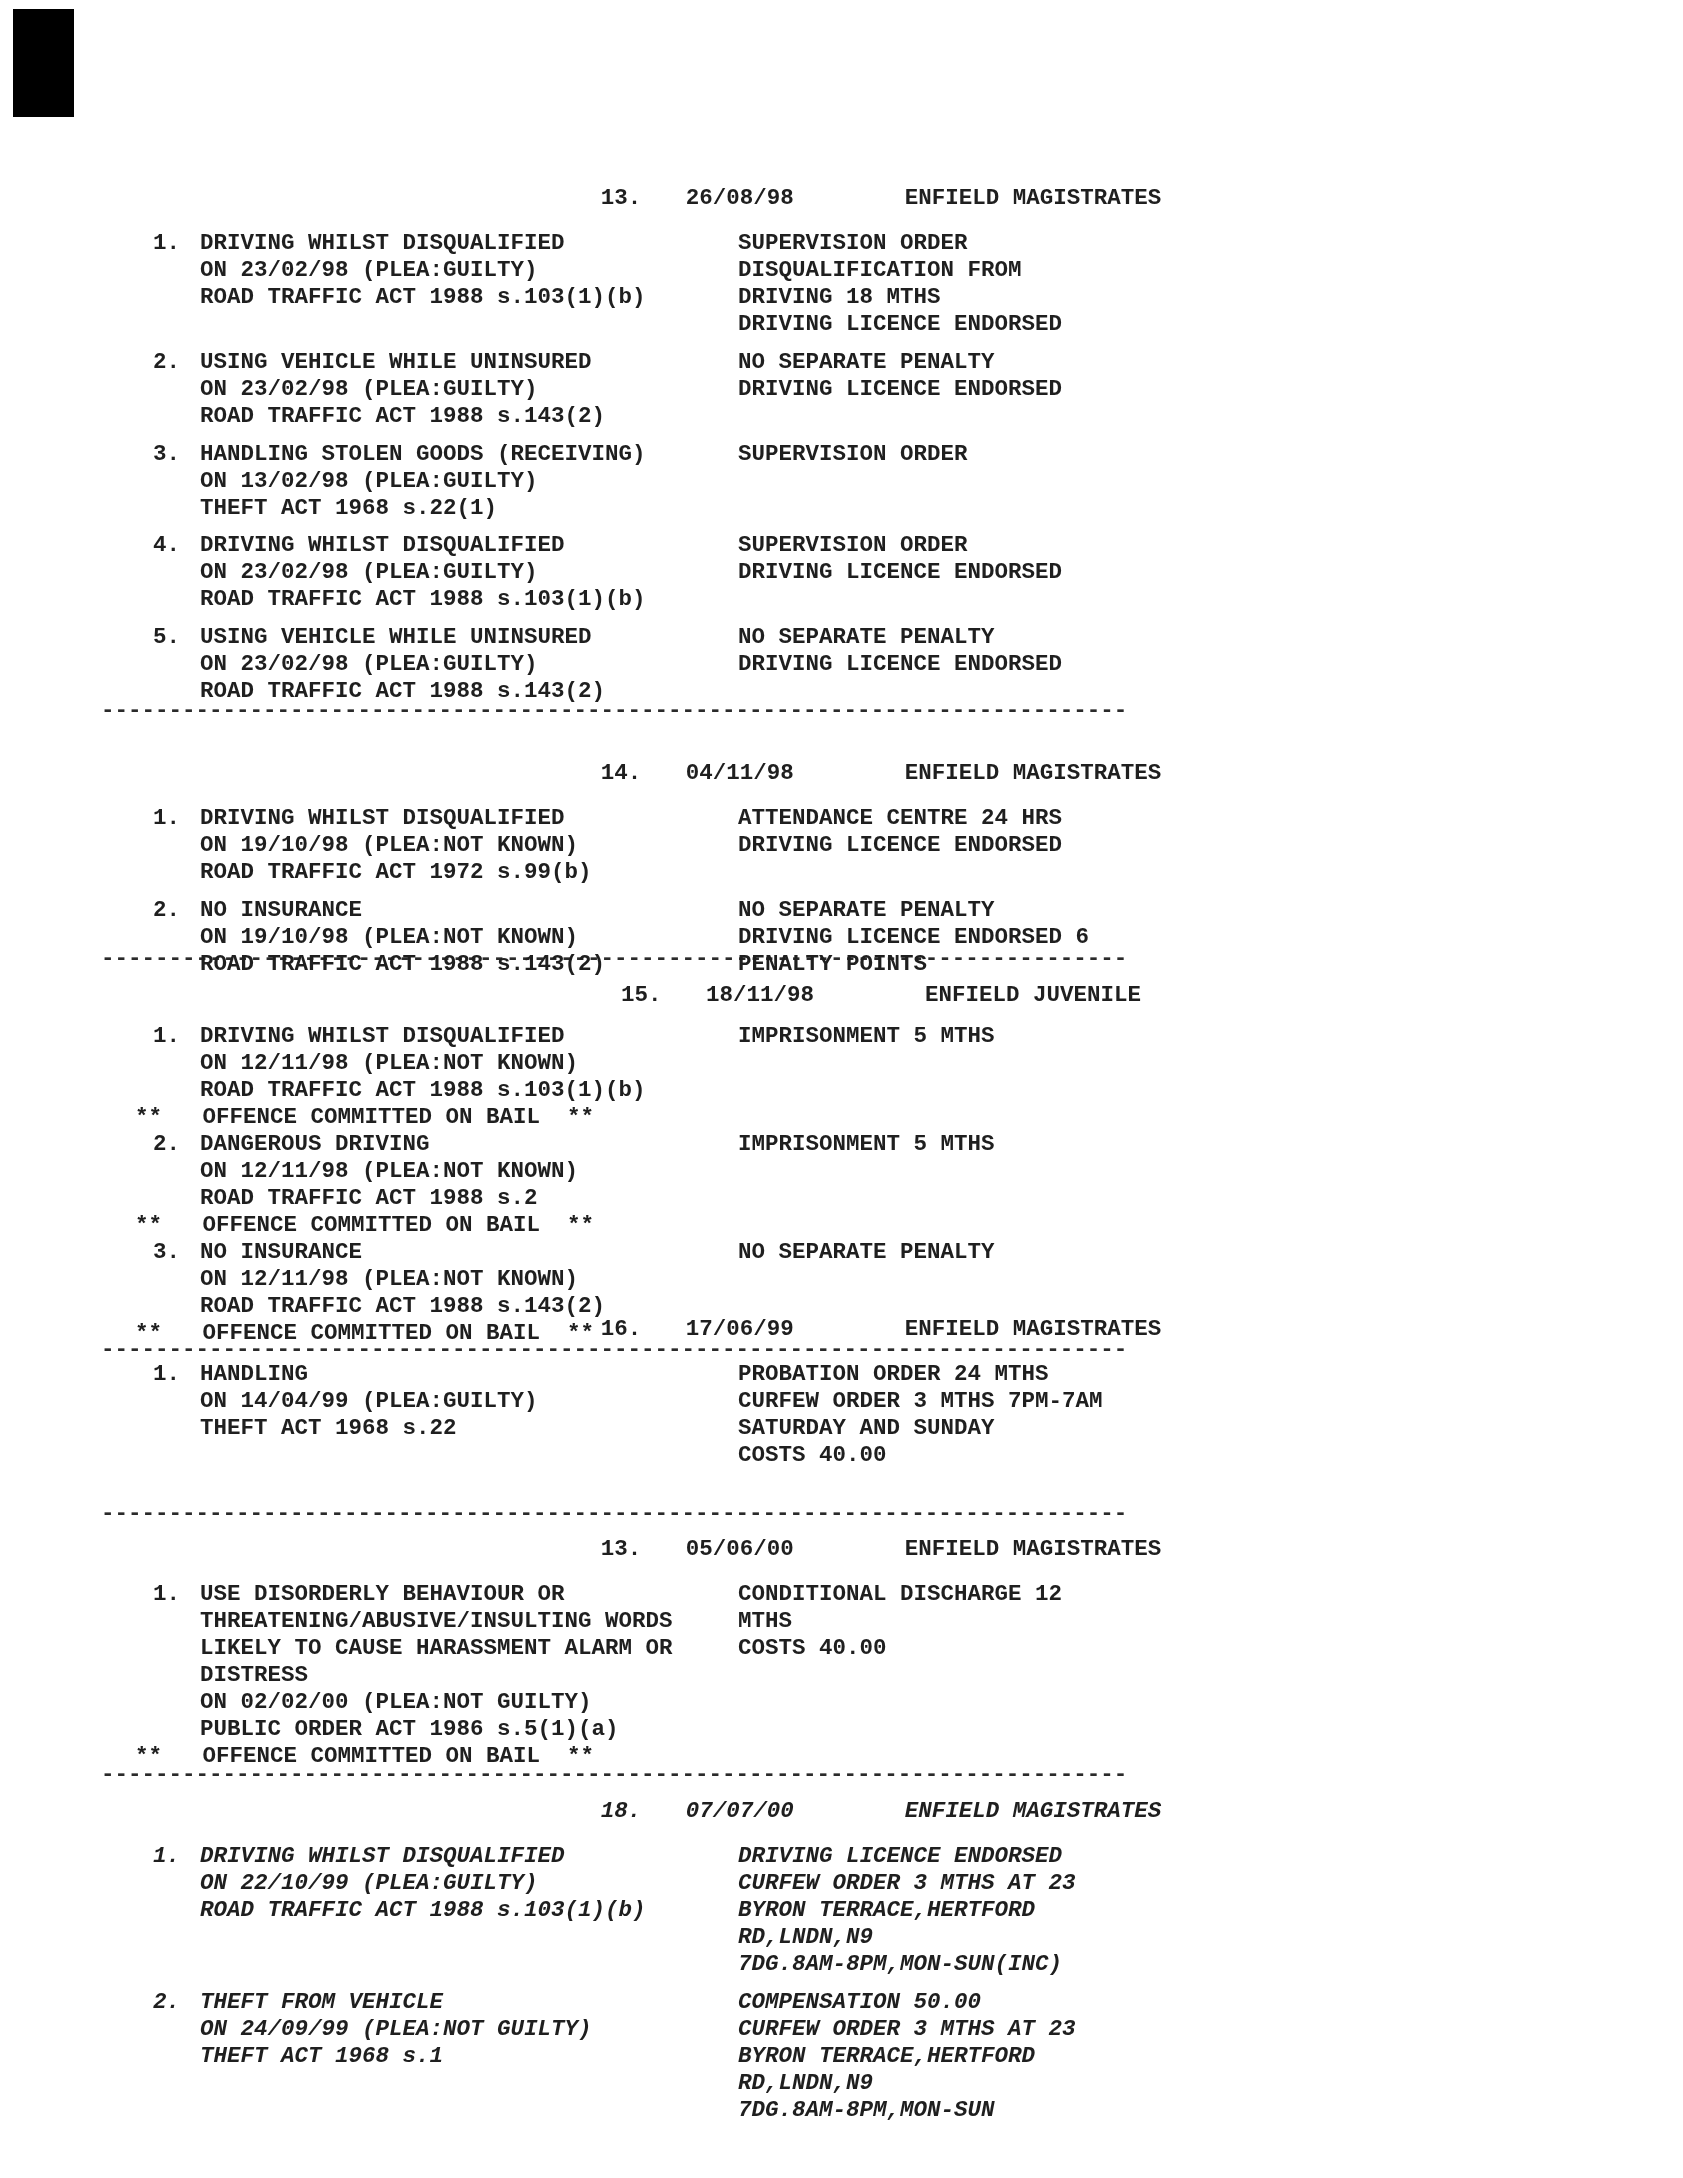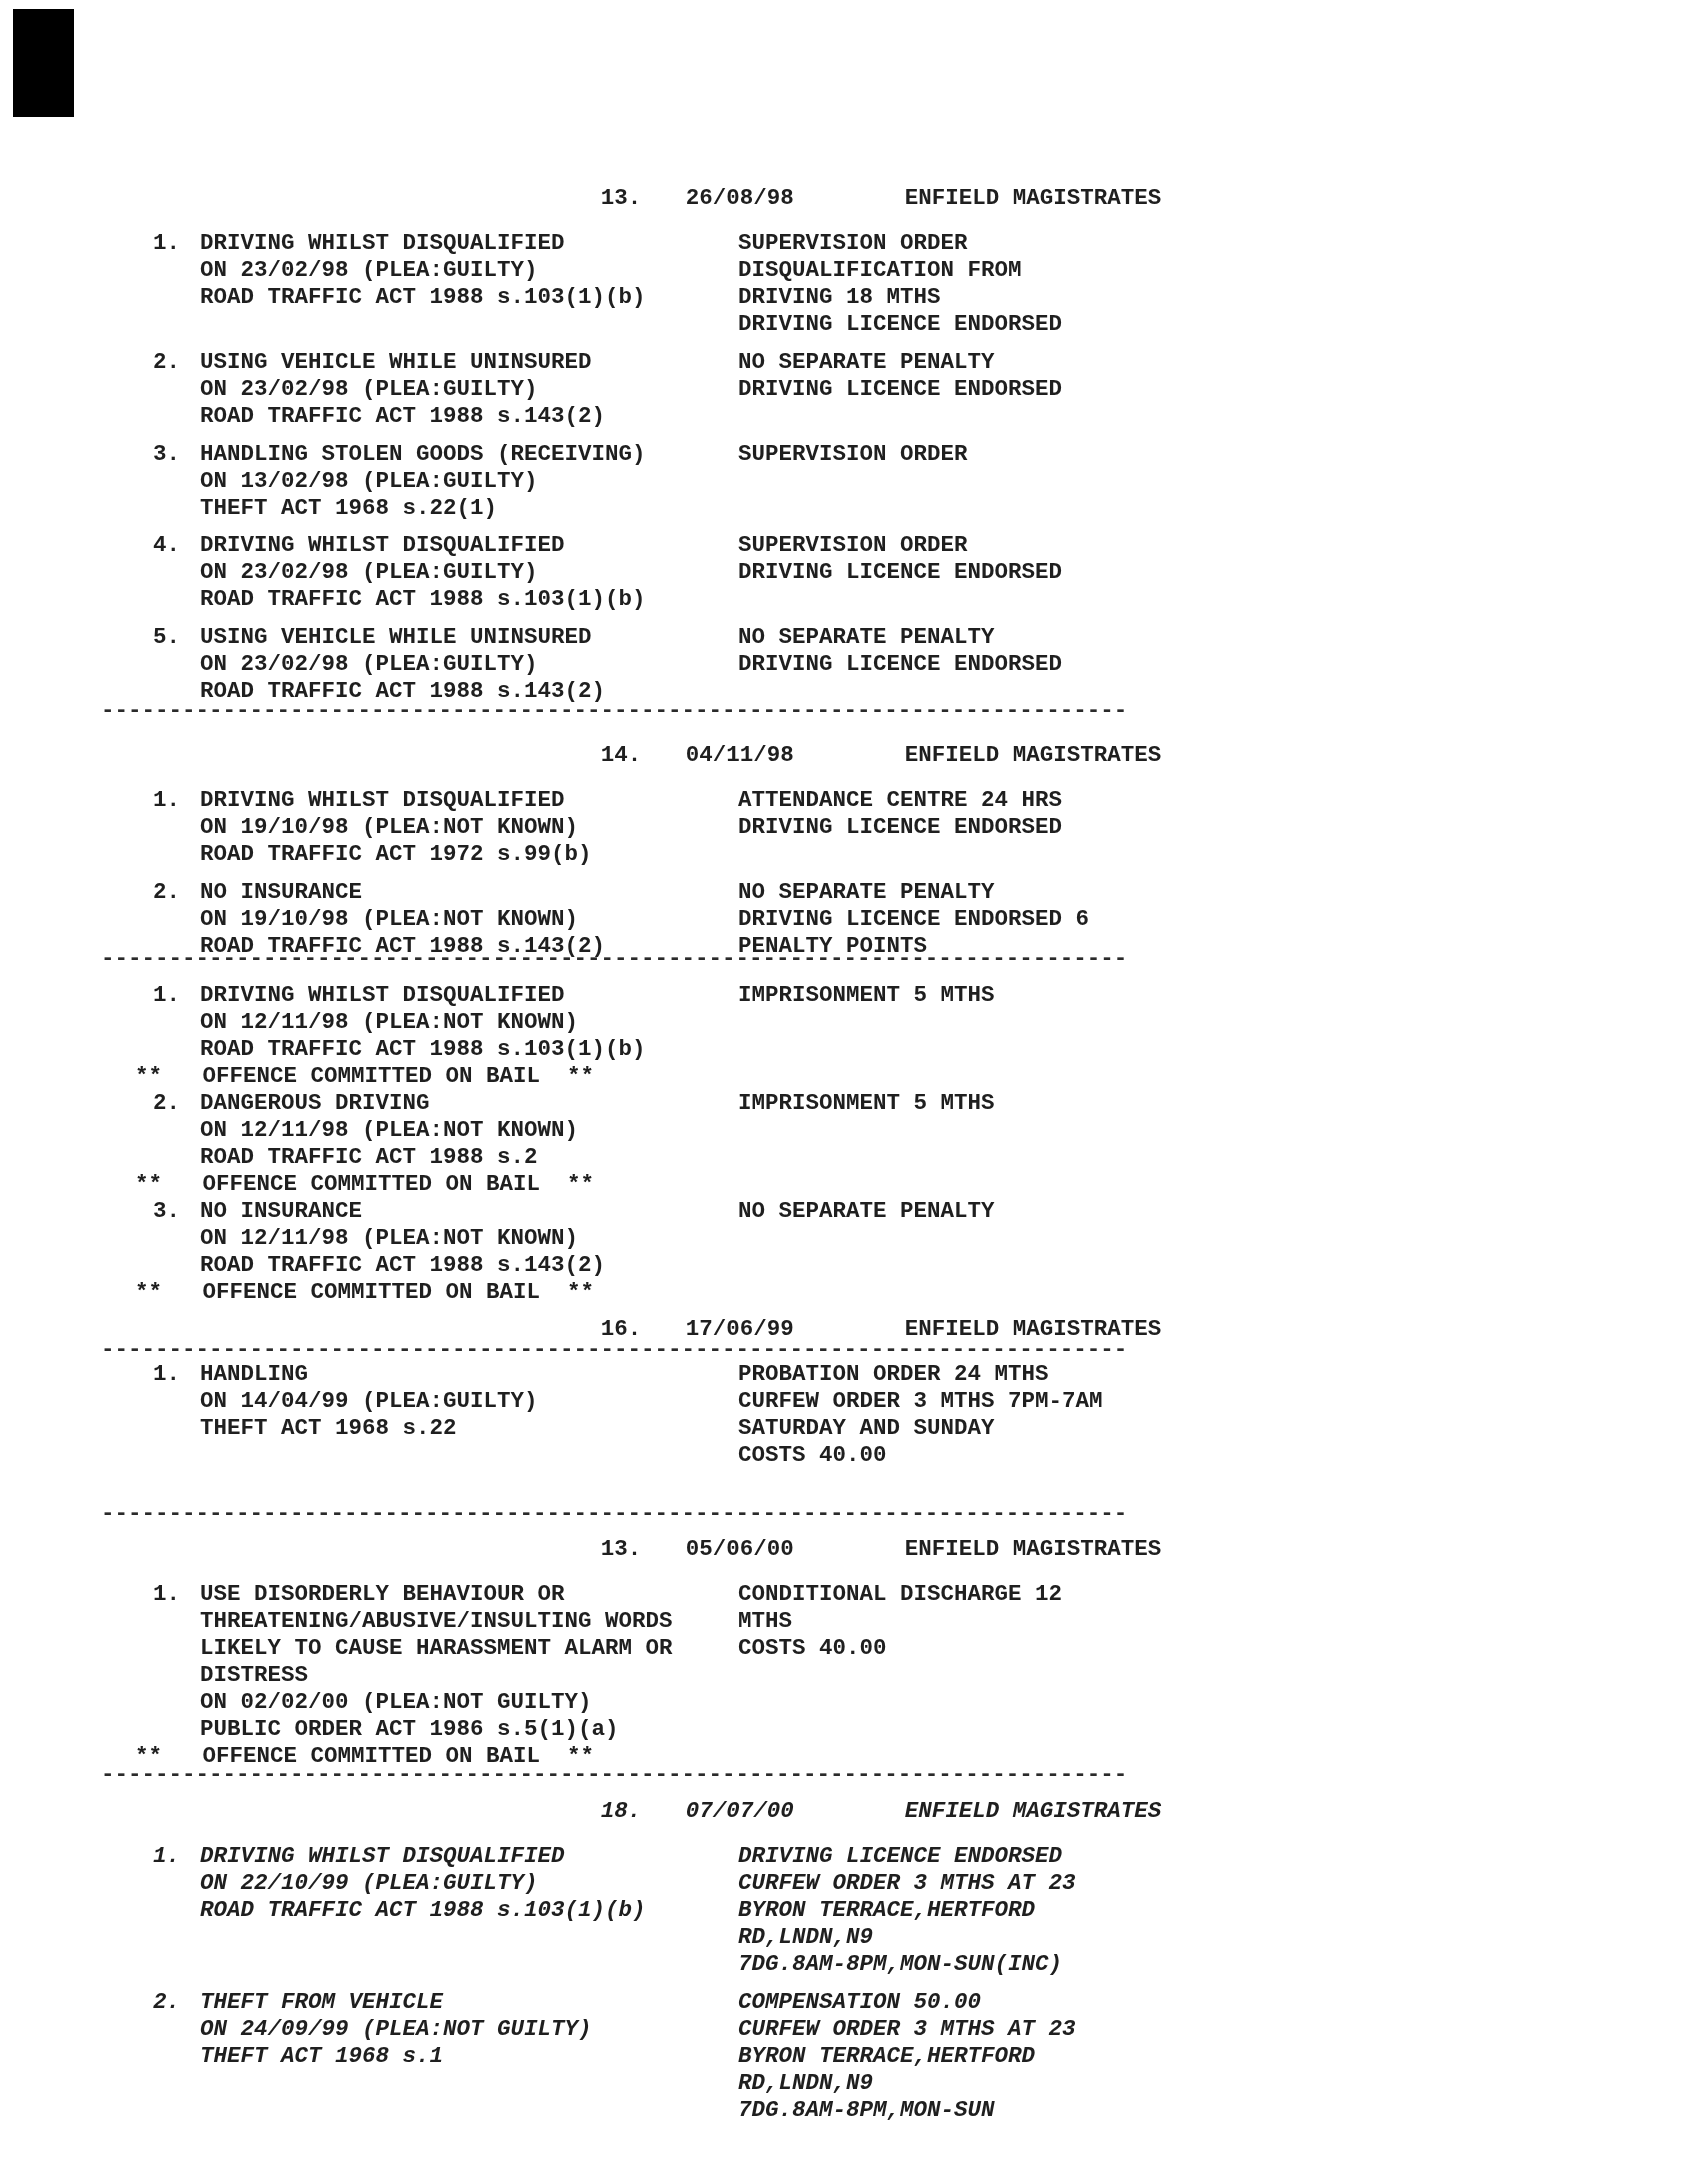--- a/index.html
+++ b/index.html
@@ -18,21 +18,21 @@
 
   
   .corner-mark {
     position: absolute; left: 12.6px; top: 9px;
     width: 61px; height: 108px; background: #000;
   }
 
   
   .entry { position: absolute; left: 106px; right: 27px; }
   .entry-0 { top: 185px; }
-  .entry-1 { top: 742px; }
+  .entry-1 { top: 760px; }
   .entry-2 { top: 982px; }
   .entry-3 { top: 1316px; }
   .entry-4 { top: 1536px; }
   .entry-5 { top: 1798px; font-style: italic; }
 
   .entry-header { display: flex; white-space: pre; margin-bottom: 18px; justify-content: center; }
   .entry-2 .entry-header { margin-bottom: 14.4px; }
   .e-num  { width: 85px; }
   .e-date { width: 219px; }
 
@@ -162,20 +162,25 @@
 ROAD TRAFFIC ACT 1988 s.143(2)</div>
       <div class="o-result">NO SEPARATE PENALTY
 DRIVING LICENCE ENDORSED 6
 PENALTY POINTS</div>
     </div>
 
   </div>
 </section>
 
   <section class="entry entry-2">
+    <header class="entry-header">
+      <span class="e-num">15.</span>
+      <span class="e-date">18/11/98</span>
+      <span class="e-court">ENFIELD JUVENILE</span>
+    </header>
 
   <div class="offence">
     <div class="o-grid">
       <span class="o-num">1.</span>
       <div class="o-lines">DRIVING WHILST DISQUALIFIED
 ON 12/11/98 (PLEA:NOT KNOWN)
 ROAD TRAFFIC ACT 1988 s.103(1)(b)</div>
       <div class="o-result">IMPRISONMENT 5 MTHS</div>
     </div>
     <div class="o-bail">**   OFFENCE COMMITTED ON BAIL  **</div>

